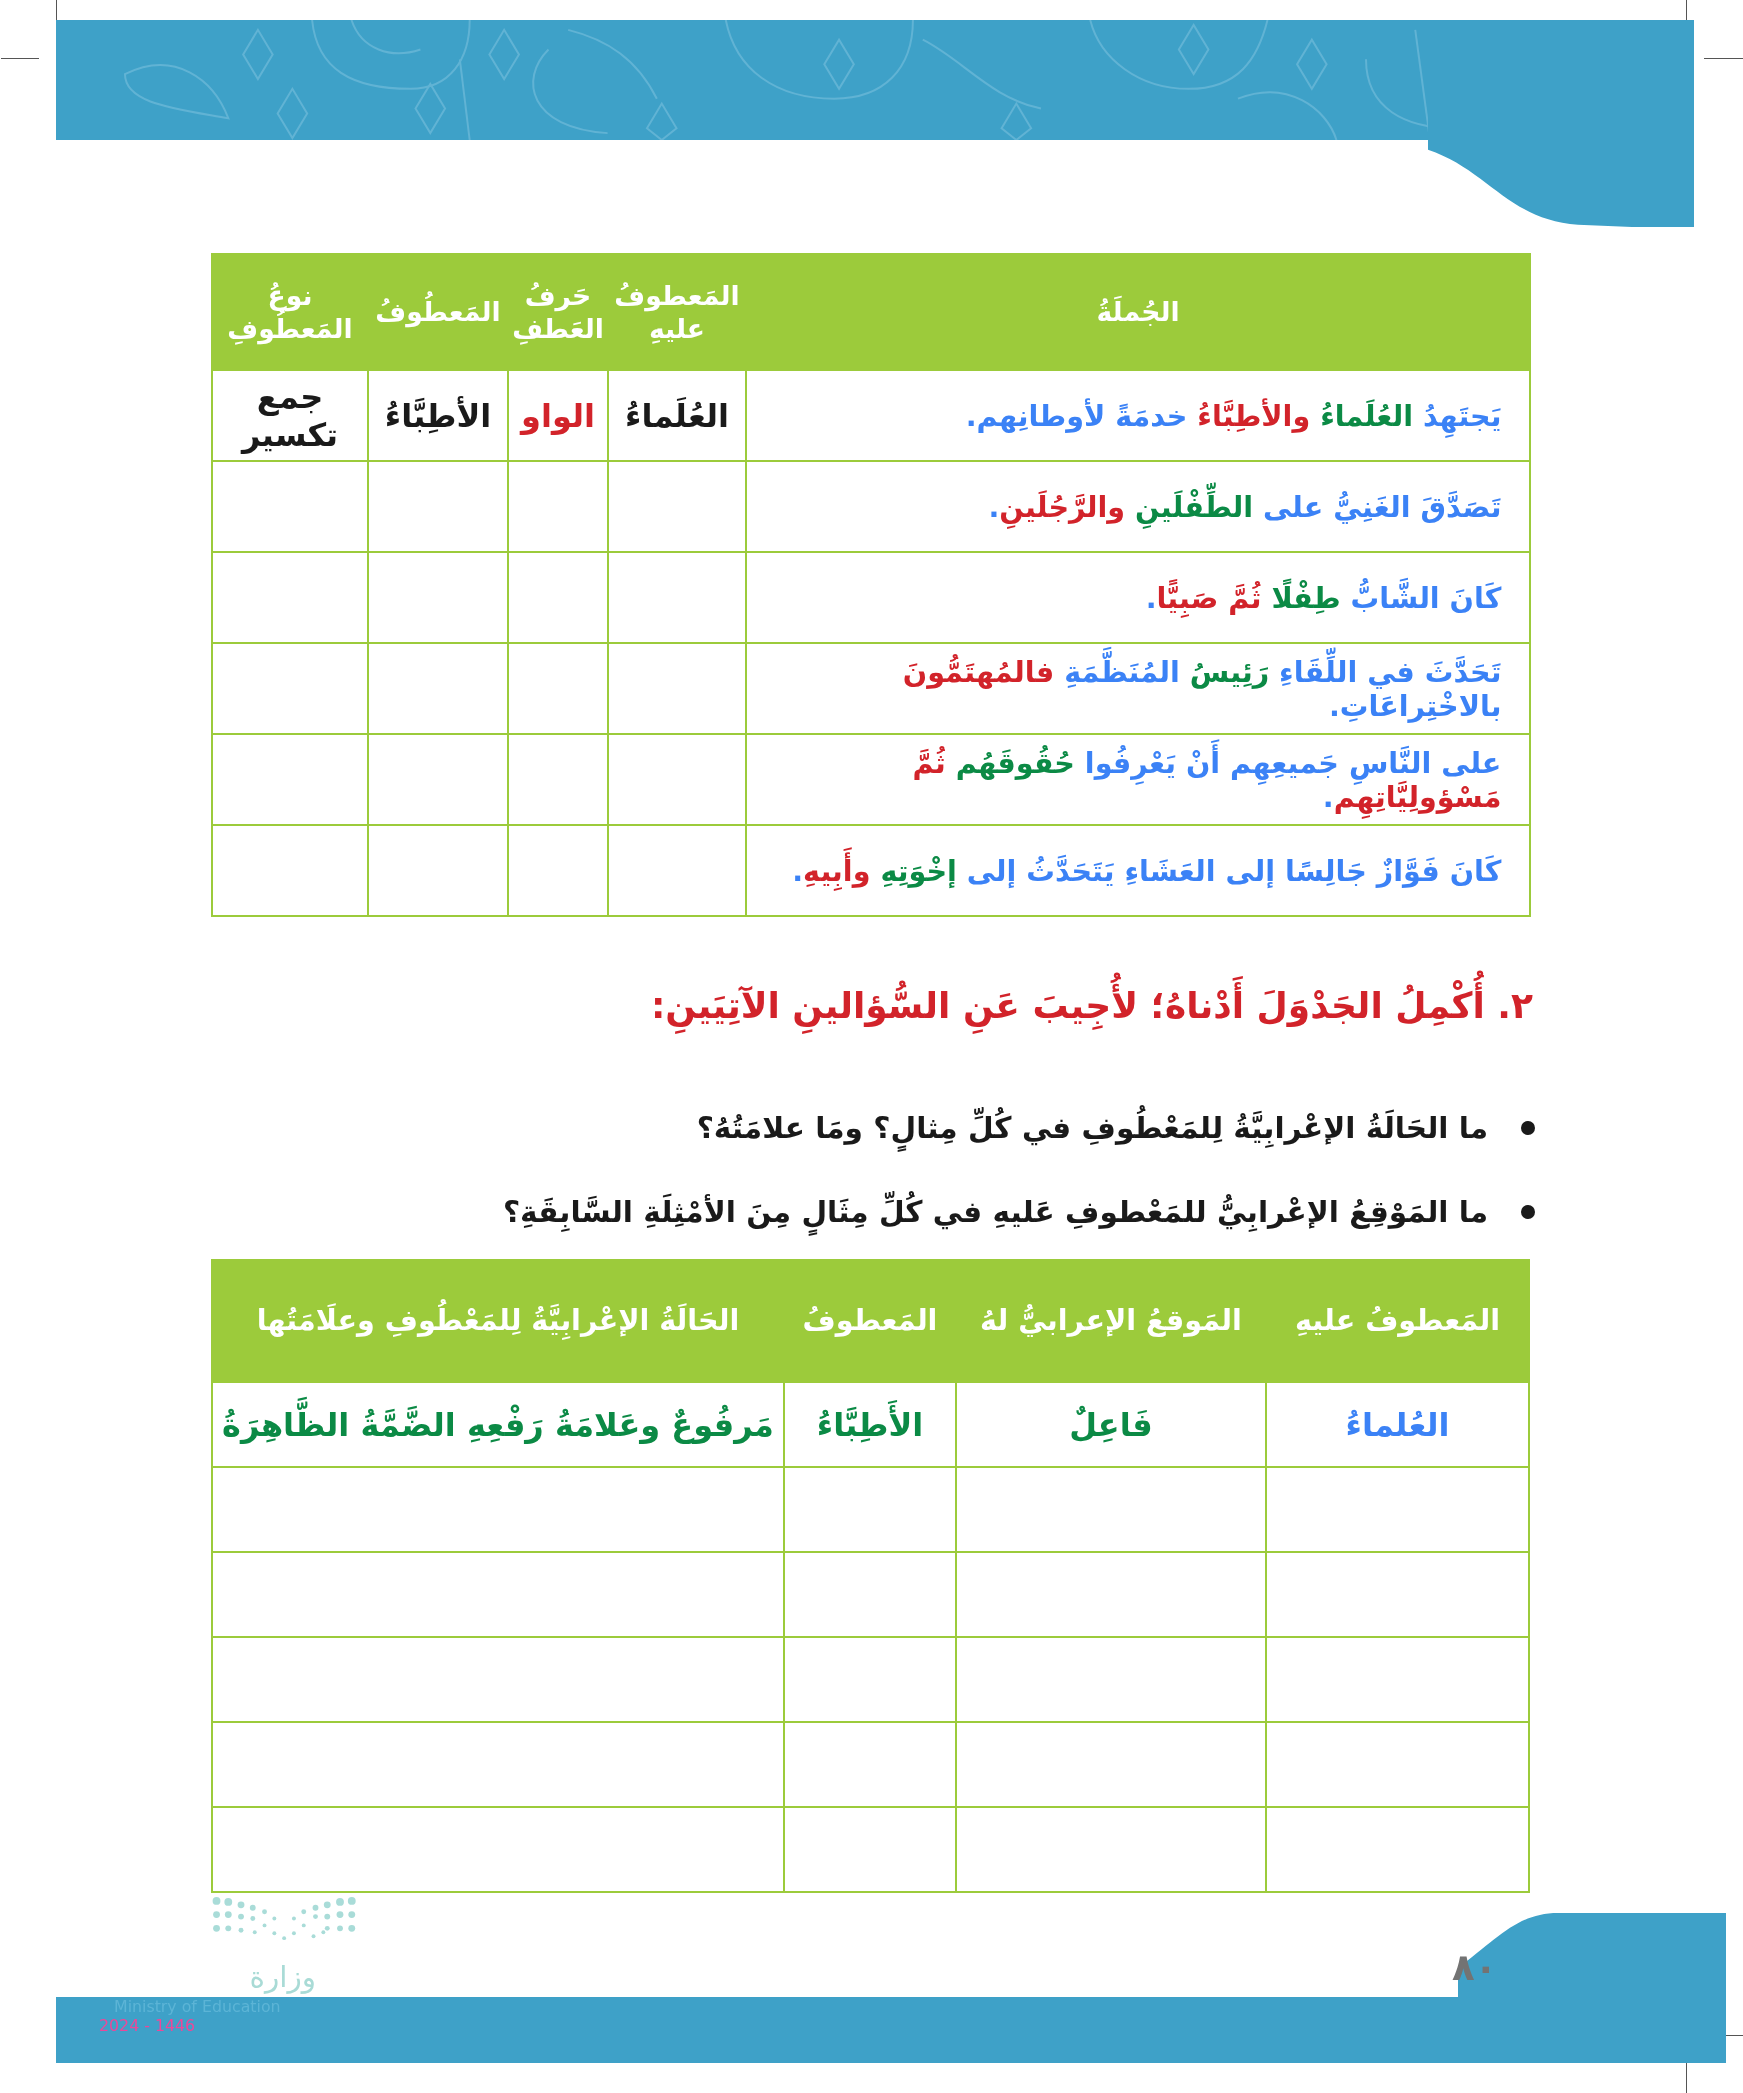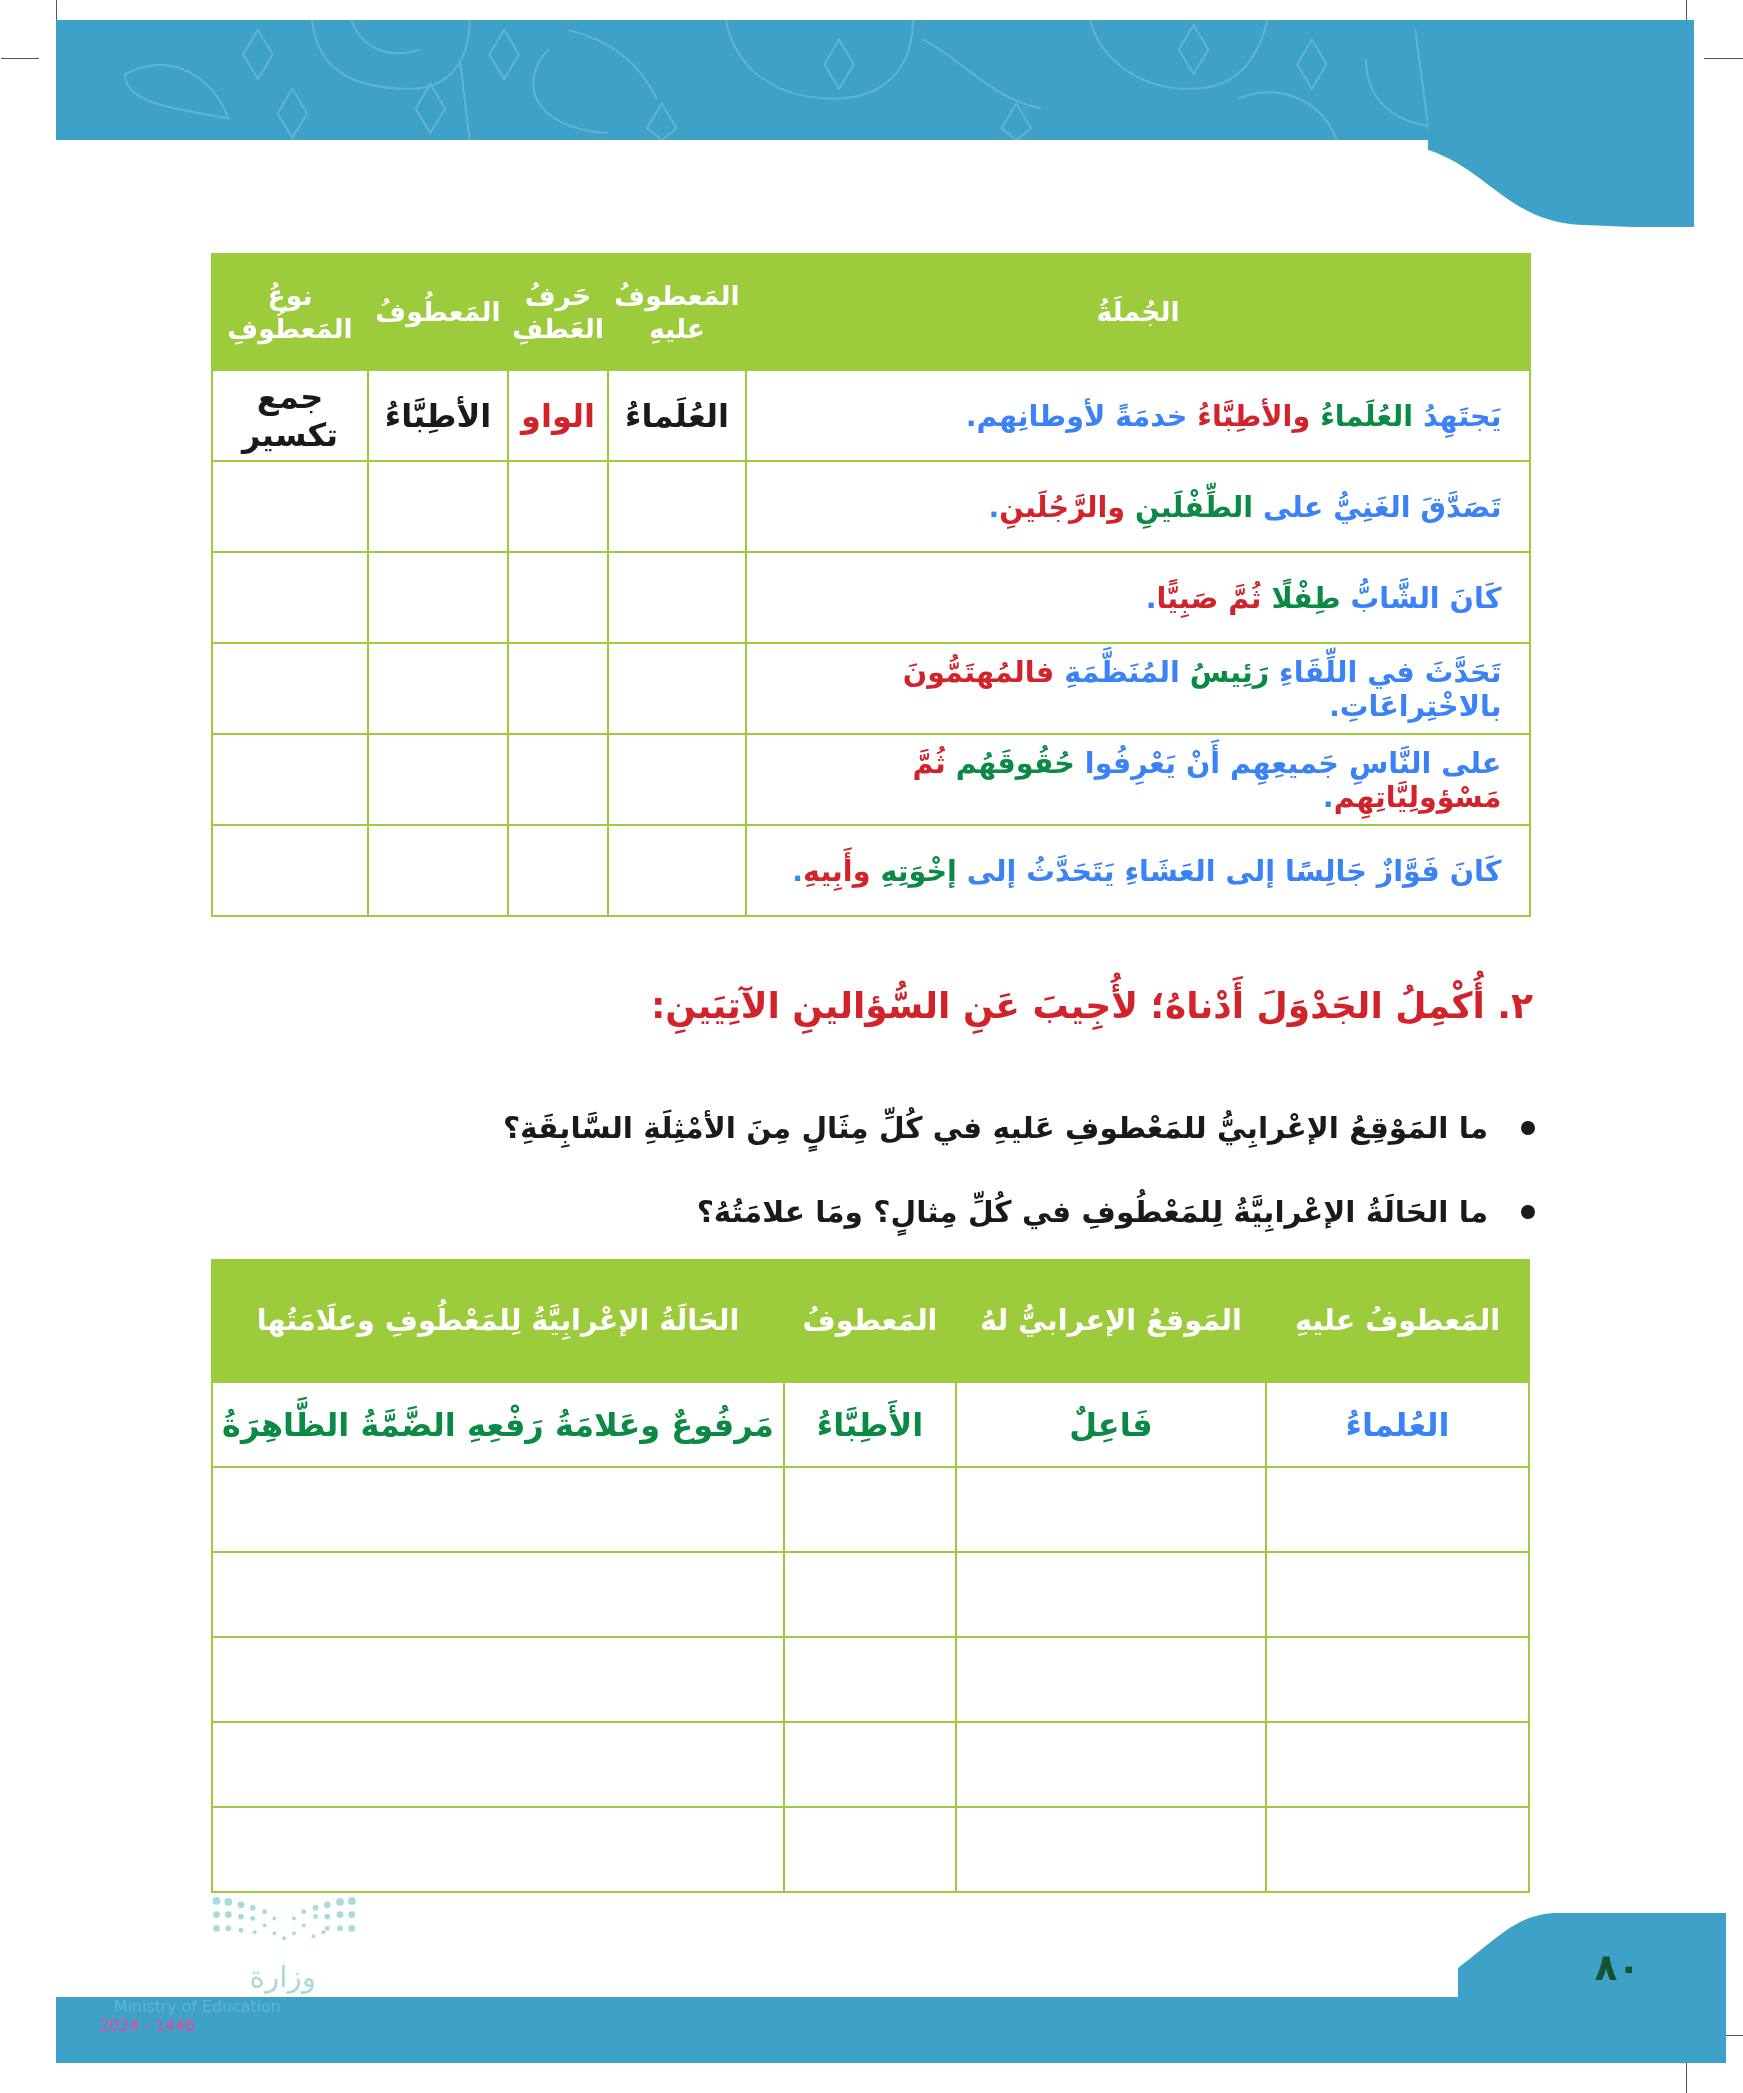--- a/index.html
+++ b/index.html
@@ -55,22 +55,22 @@
   
   .bottom-band {
     position: absolute; left: 56px; top: 1997px; width: 1638px; height: 66px; background: #3ea1c8;
   }
   .page-tab {
     position: absolute; left: 1458px; top: 1913px; width: 268px; height: 150px;
     background: #3ea1c8;
     clip-path: path('M0 55 C 40 25, 60 0, 100 0 L 272 0 L 272 152 L 0 152 Z');
   }
   .page-number {
-    position: absolute; left: 1522px; top: 1946px; width: 118px; text-align: right;
-    color: #14532d; font-size: 37px; font-weight: bold;
+    position: absolute; left: 1452px; top: 1946px; width: 118px; text-align: left;
+    color: #737373; font-size: 37px; font-weight: bold;
   }
   .moe-logo { position: absolute; left: 99px; top: 1891px; width: 217px; height: 148px; }
   .moe-dots { position: absolute; left: 113px; top: 4.9px; }
   .moe-ar { position: absolute; left: 39px; top: 69px; color: #a9dbd6; font-size: 29.6px; font-family: "DejaVu Sans", sans-serif; }
   .moe-en { position: absolute; left: 39px; top: 108px; color: #5cb4d6; font-size: 15.8px; font-family: "DejaVu Sans", sans-serif; direction: ltr; }
   .moe-year { position: absolute; left: 39px; top: 130px; color: #ec4899; font-size: 15.8px; font-family: "DejaVu Sans", sans-serif; direction: ltr; }
 </style>
 </head>
 <body>
 
@@ -175,25 +175,25 @@
         <td></td>
         <td></td>
       </tr>
     </tbody>
 </table>
 
 <div class="question-title">٢. أُكْمِلُ الجَدْوَلَ أَدْناهُ؛ لأُجِيبَ عَنِ السُّؤالينِ الآتِيَينِ:</div>
 <ul class="bullets">
   <li>
     <span class="bullet-dot"></span>
-    <span>ما المَوْقِعُ الإعْرابِيُّ للمَعْطوفِ عَليهِ في كُلِّ مِثَالٍ مِنَ الأمْثِلَةِ السَّابِقَةِ؟</span>
+    <span>ما الحَالَةُ الإعْرابِيَّةُ لِلمَعْطُوفِ في كُلِّ مِثالٍ؟ ومَا علامَتُهُ؟</span>
   </li>
   <li>
     <span class="bullet-dot"></span>
-    <span>ما الحَالَةُ الإعْرابِيَّةُ لِلمَعْطُوفِ في كُلِّ مِثالٍ؟ ومَا علامَتُهُ؟</span>
+    <span>ما المَوْقِعُ الإعْرابِيُّ للمَعْطوفِ عَليهِ في كُلِّ مِثَالٍ مِنَ الأمْثِلَةِ السَّابِقَةِ؟</span>
   </li>
 </ul>
 
 <table class="t2">
   <colgroup>
     <col style="width:263px">
       <col style="width:310px">
       <col style="width:172px">
       <col style="width:572px">
   </colgroup>

